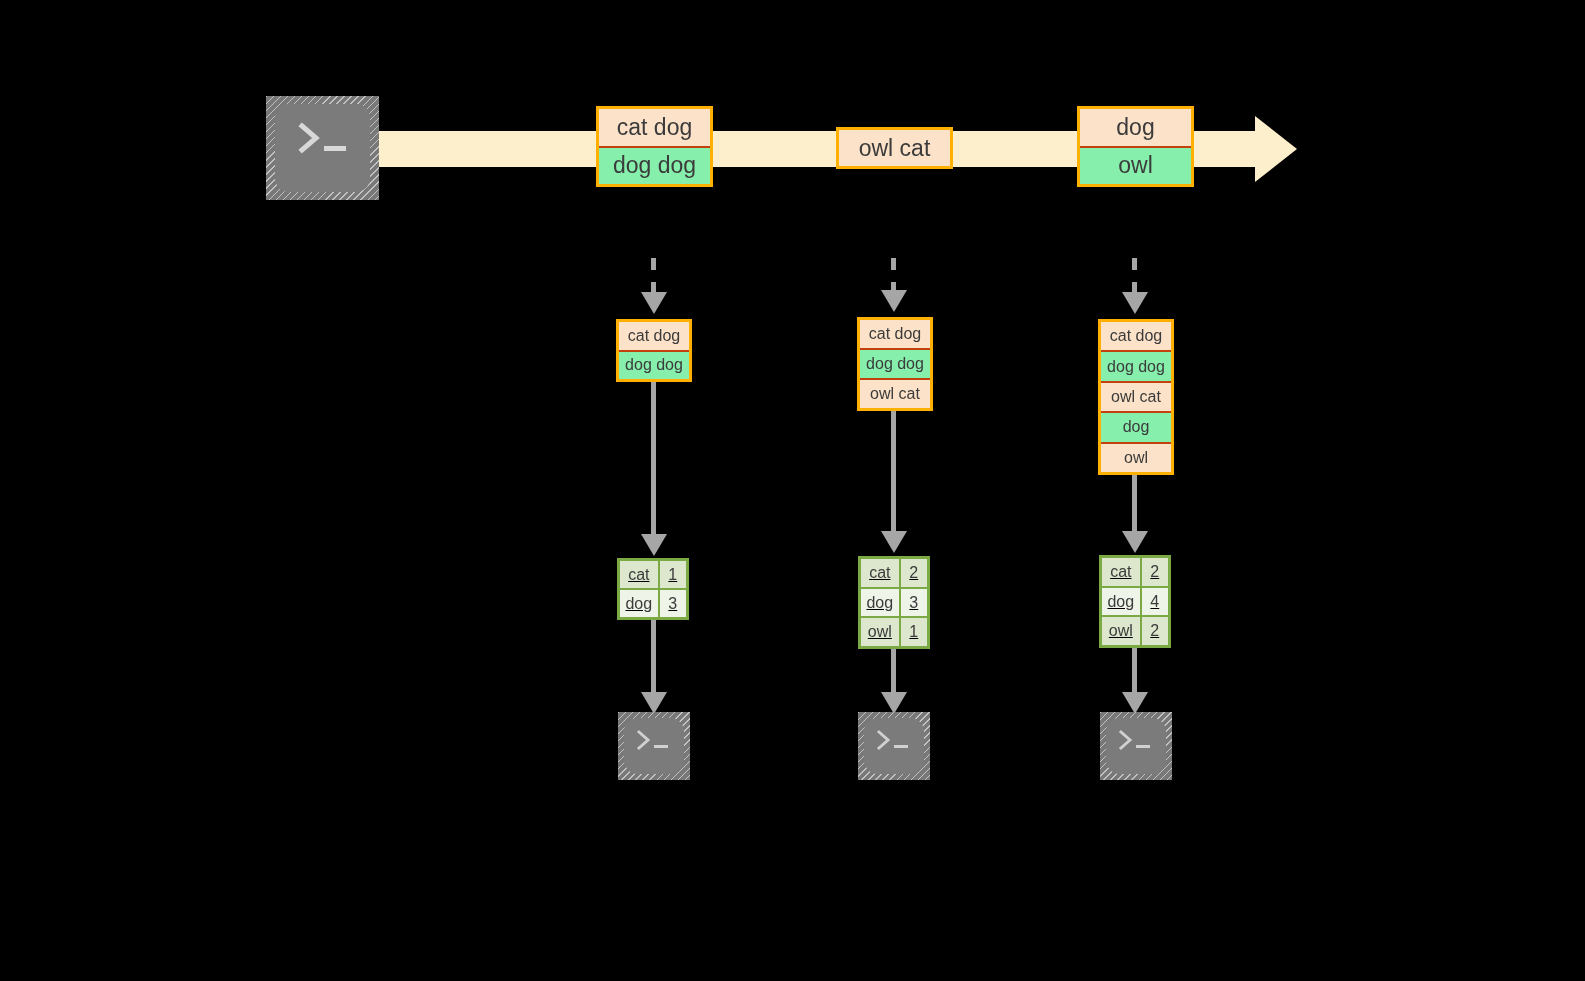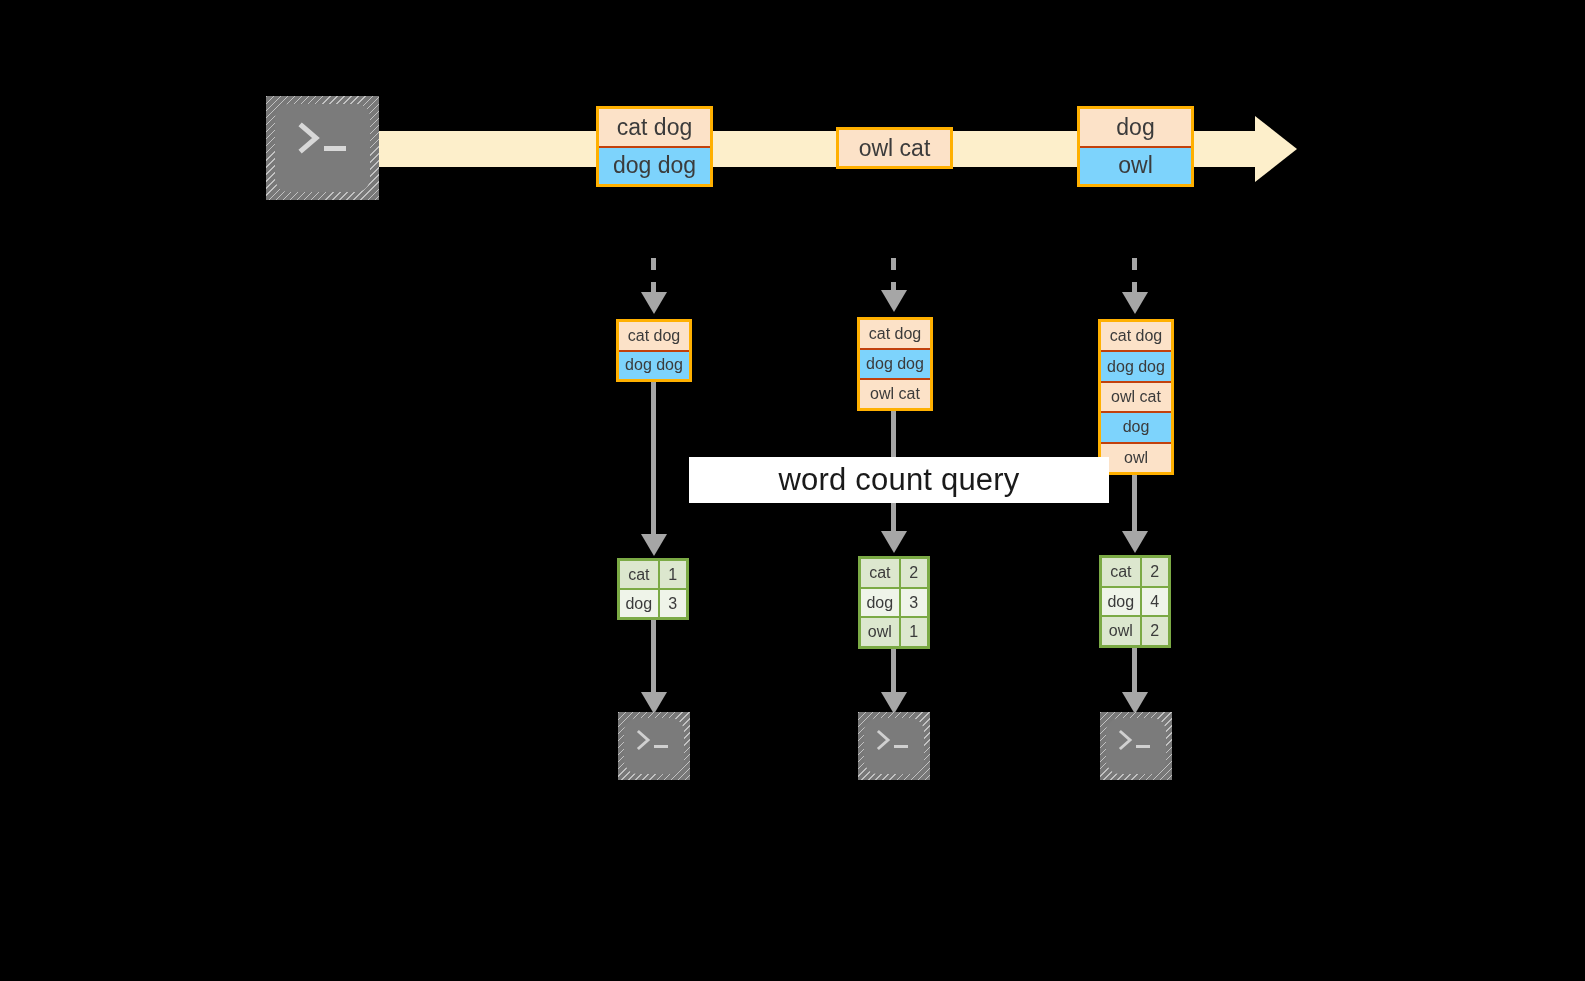--- a/index.html
+++ b/index.html
@@ -62,32 +62,33 @@
     flex: 1 1 auto;
     display: flex;
     align-items: center;
     justify-content: center;
     color: #3b3b3b;
     white-space: nowrap;
     border-bottom: 2px solid #c2410c;
   }
   .rec-row:last-child { border-bottom: none; }
   .rec-row.shade-a { background: #FCE2C8; }
-  .rec-row.shade-b { background: #7dd3fc; }
+  .rec-row.shade-b { background: #86efac; }
 
   .rec-big .rec-row { font-size: 23px; }
   .rec-small .rec-row { font-size: 16px; }
 
   
   .res-box {
     position: absolute;
     border: 3px solid #7BAA45;
     background: #f0abfc;
     display: flex;
     flex-direction: column;
+    text-decoration: underline;
   }
   .res-row {
     flex: 1 1 auto;
     display: flex;
     border-bottom: 2px solid #7BAA45;
   }
   .res-row:last-child { border-bottom: none; }
   .res-key, .res-val {
     display: flex;
     align-items: center;
@@ -279,15 +280,14 @@
   <div class="terminal" style="left:1100px; top:712px; width:72px; height:68px;">
     <div class="inner" style="left:6px; top:6px; width:60px; height:56px;"></div>
     <svg width="72" height="68" viewBox="0 0 72 68" aria-hidden="true">
       <g stroke="#d0d0d0" stroke-width="3" fill="none" stroke-linecap="square">
         <polyline points="21,20 30,28 21,36"></polyline>
       </g>
       <rect x="36" y="33" width="14" height="3" fill="#d0d0d0"></rect>
     </svg>
   </div>
 
-  <div class="query-label" style="left:689px; top:457px; width:420px; height:46px;">word count query</div>
 
 </div>
 
 </body></html>

